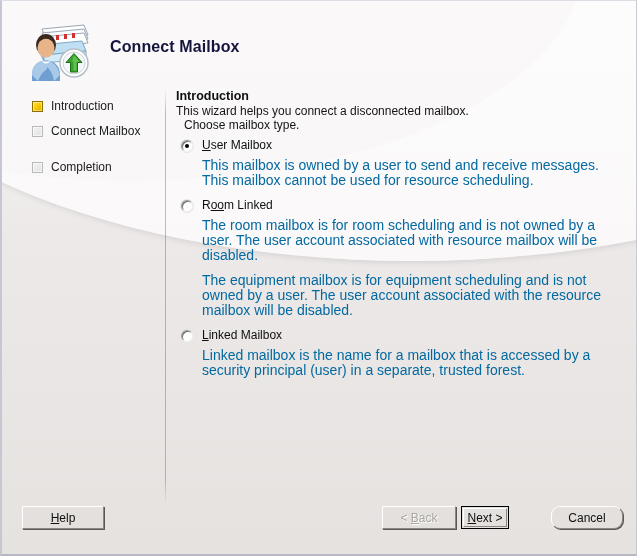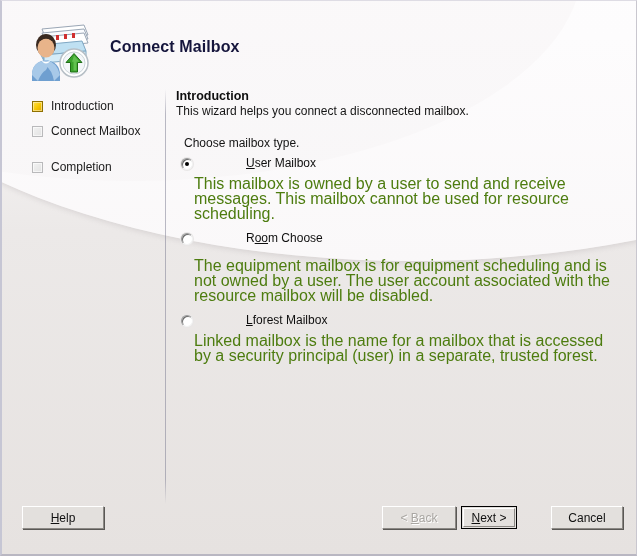--- a/index.html
+++ b/index.html
@@ -146,34 +146,33 @@
   }
   #content-heading {
     font-size: 12.5px;
     font-weight: bold;
     color: #0f0f0f;
     margin: 0 0 1px 0;
   }
   #content-intro {
     font-size: 12px;
     color: #151515;
-    margin: 0 0 18px 0;
+    margin: 0 0 0 0;
   }
   #choose-label {
     font-size: 12px;
     color: #151515;
     margin: 0 0 6px 8px;
   }
 
   .option-block { margin-bottom: 10px; }
   .option-row {
     display: flex;
     align-items: flex-start;
     height: 17px;
-    gap: 44px;
   }
   .radio {
     width: 12px;
     height: 12px;
     border-radius: 50%;
     box-sizing: border-box;
     margin: 2px 9px 0 5px;
     flex: none;
     position: relative;
     background: #ffffff;
@@ -193,24 +192,24 @@
     border-radius: 50%;
     background: #000000;
   }
   .option-label {
     font-size: 12px;
     color: #0f0f0f;
     line-height: 15px;
   }
   .option-label u { text-decoration: underline; }
   .option-desc {
-    font-size: 16px;
-    color: #4d7c0f;
+    font-size: 14px;
+    color: #0369a1;
     line-height: 15px;
-    margin: 3px 0 0 18px;
+    margin: 3px 0 0 26px;
     max-width: 420px;
   }
 
   
   #footer-area {
     position: absolute;
     left: 0; right: 0; bottom: 0;
     height: 60px;
   }
   .btn {
@@ -247,22 +246,22 @@
     left: 1px; top: 1px; right: 1px; bottom: 1px;
     border-top: 1px solid #ffffff;
     border-left: 1px solid #ffffff;
     border-right: 1px solid #8b8884;
     border-bottom: 1px solid #8b8884;
     pointer-events: none;
   }
 
   #help-button   { left: 20px;  width: 82px; }
   #back-button   { left: 380px; width: 74px; }
-  #next-button   { left: 459px; width: 56px; }
-  #cancel-button { left: 549px; width: 72px; }
+  #next-button   { left: 459px; width: 48px; }
+  #cancel-button { left: 549px; width: 72px; border-radius: 9px; }
 </style>
 </head>
 <body>
 
 <div id="wizard-window">
 
   <div class="bg-top"></div>
   <div class="bg-bottom"></div>
   <div class="bg-swoosh"></div>
   <div class="bg-swoosh2"></div>
@@ -337,32 +336,33 @@
       <label class="option-row">
         <span class="radio checked"></span>
         <span class="option-label"><span></span><u>U</u><span>ser Mailbox</span></span>
       </label>
       <div class="option-desc">This mailbox is owned by a user to send and receive messages. This mailbox cannot be used for resource scheduling.</div>
     </div>
 
     <div class="option-block">
       <label class="option-row">
         <span class="radio"></span>
-        <span class="option-label"><span>R</span><u>oo</u><span>m Choose</span></span>
+        <span class="option-label"><span>R</span><u>oo</u><span>m Linked</span></span>
       </label>
+      <div class="option-desc">The room mailbox is for room scheduling and is not owned by a user. The user account associated with resource mailbox will be disabled.</div>
     </div>
 
     <div class="option-block">
       <div class="option-desc">The equipment mailbox is for equipment scheduling and is not owned by a user. The user account associated with the resource mailbox will be disabled.</div>
     </div>
 
     <div class="option-block">
       <label class="option-row">
         <span class="radio"></span>
-        <span class="option-label"><span></span><u>L</u><span>forest Mailbox</span></span>
+        <span class="option-label"><span></span><u>L</u><span>inked Mailbox</span></span>
       </label>
       <div class="option-desc">Linked mailbox is the name for a mailbox that is accessed by a security principal (user) in a separate, trusted forest.</div>
     </div>
   </div>
 
   <div id="footer-area">
 
     <div class="btn" id="help-button">
         <span><span></span><u>H</u><span>elp</span></span>
       </div>

